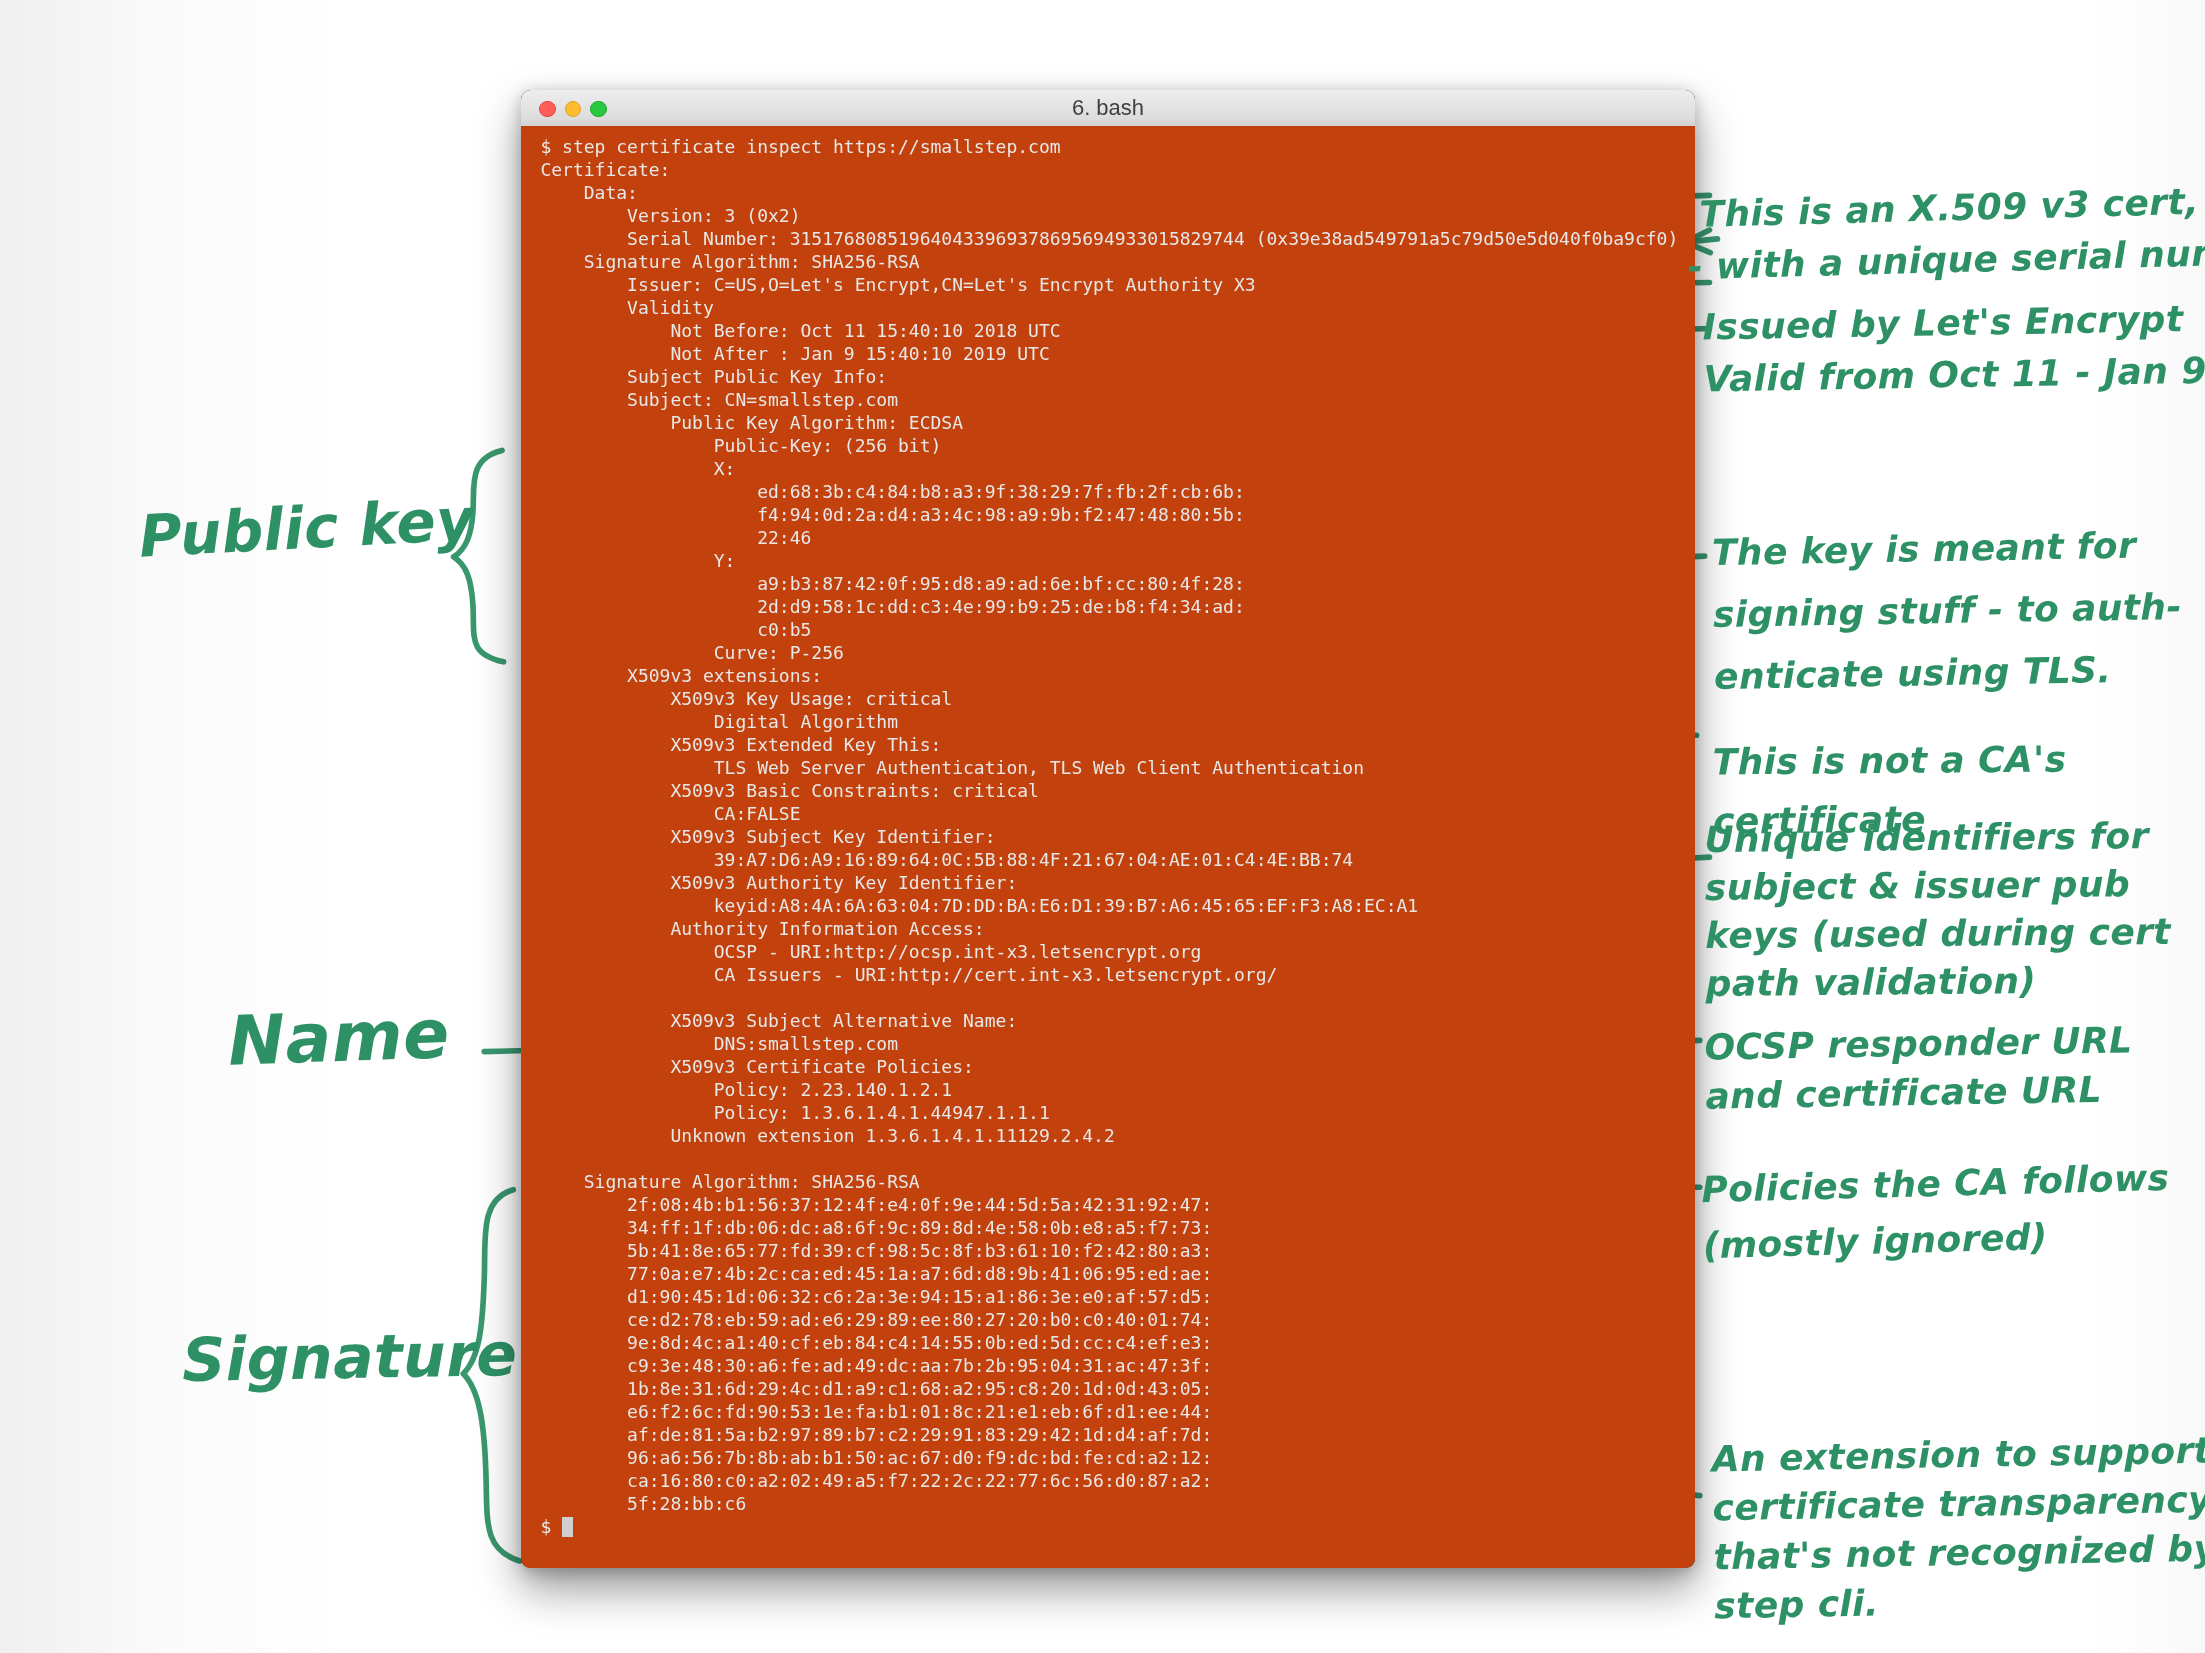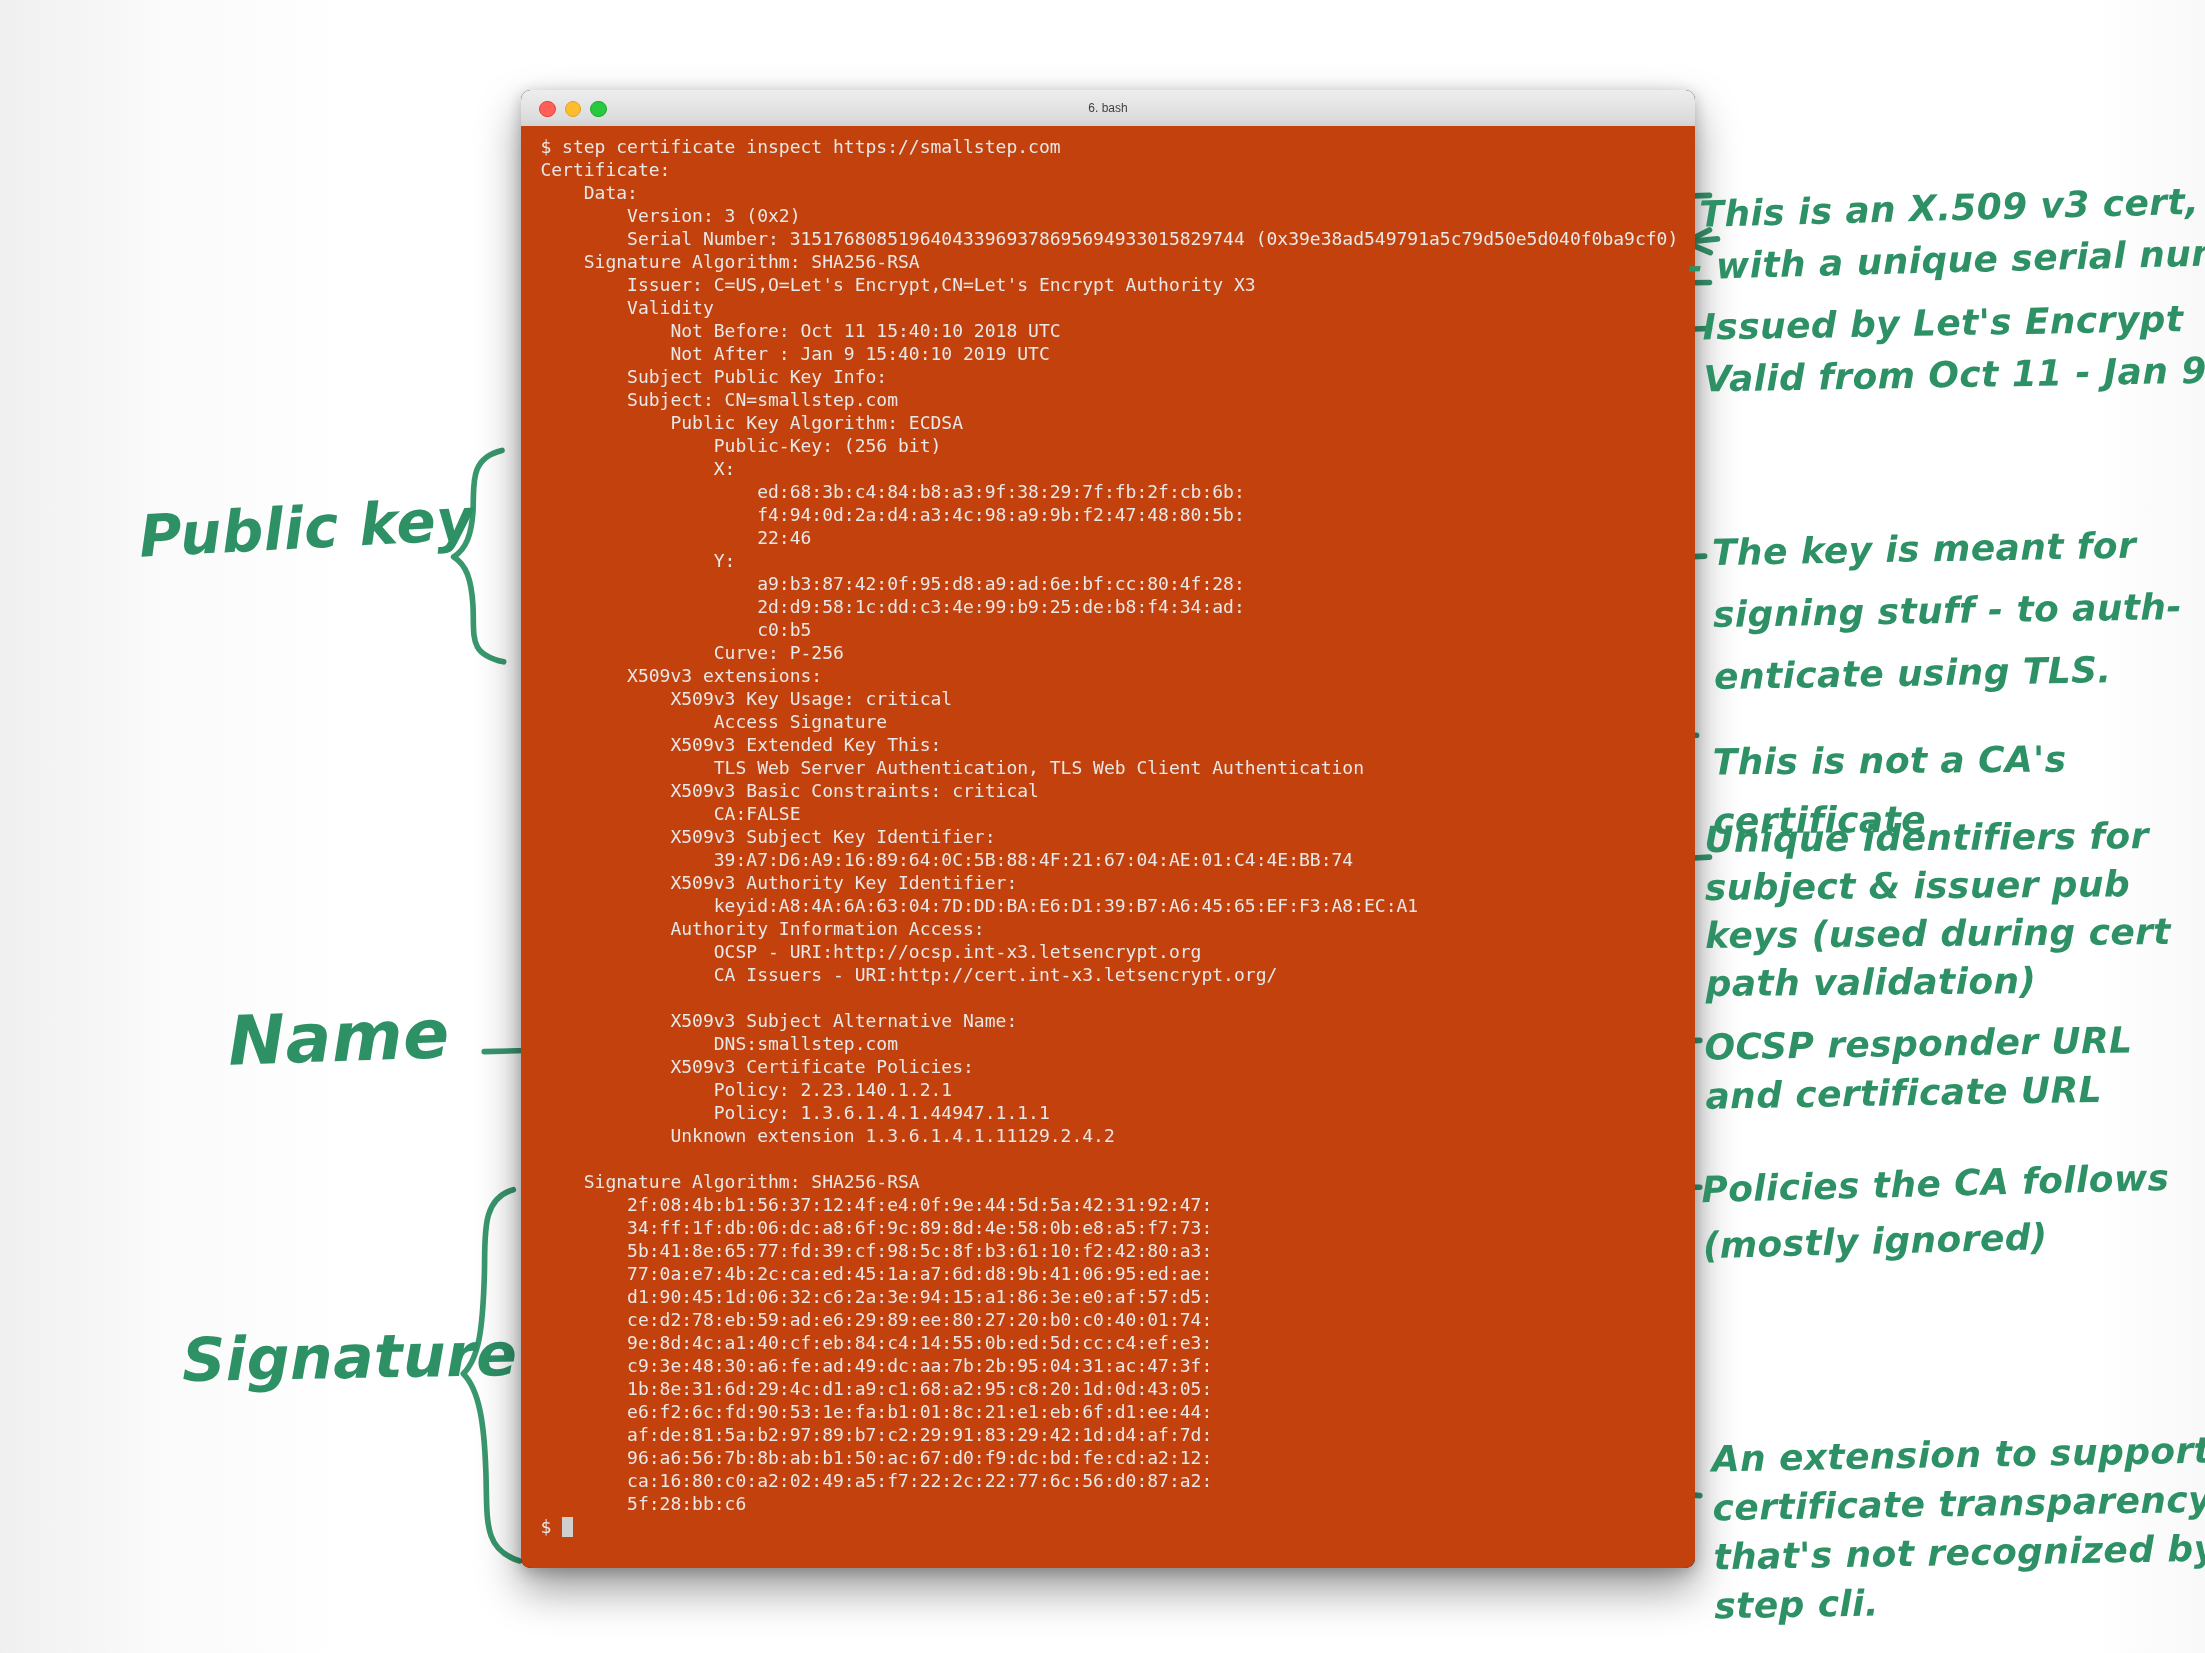--- a/index.html
+++ b/index.html
@@ -13,21 +13,21 @@
   
   .window{position:absolute;left:521px;top:90px;width:1174px;height:1478px;
     border-radius:9.7px;box-shadow:0 21px 44px rgba(0,0,0,.40),0 3.2px 14.5px rgba(0,0,0,.22);
     overflow:hidden;background:#050505;}
   .titlebar{position:relative;height:36px;
     background:linear-gradient(180deg,#eeeeee 0%,#dcdcdc 80%,#d2d2d2 100%);
     border-bottom:0.8px solid #a9a9a9;}
   .lights{position:absolute;left:18px;top:10.5px;display:flex;gap:9px;}
   .light{width:14.5px;height:14.5px;border-radius:50%;display:inline-block;}
   .title{position:absolute;left:0;right:0;top:0;height:36px;line-height:36px;
-    text-align:center;font-size:12px;color:#3f3f3f;font-family:"Liberation Sans",sans-serif;}
+    text-align:center;font-size:22px;color:#3f3f3f;font-family:"Liberation Sans",sans-serif;}
   .screen{position:absolute;left:0;top:36px;right:0;bottom:0;background:#c2410c;
     padding:9px 0 0 19.4px;box-sizing:border-box;}
   .tline{white-space:pre;font-family:"DejaVu Sans Mono",monospace;
     font-size:18px;line-height:23px;color:#e8e8e8;}
   .prompt-line{white-space:pre;font-family:"DejaVu Sans Mono",monospace;
     font-size:18px;line-height:23px;color:#e8e8e8;}
   .cursor{display:inline-block;width:11.3px;height:20px;background:#cfcfcf;
     vertical-align:text-bottom;margin-left:10.5px;}
 
   
@@ -124,21 +124,21 @@
           <div class="tline">                    ed:68:3b:c4:84:b8:a3:9f:38:29:7f:fb:2f:cb:6b:</div>
           <div class="tline">                    f4:94:0d:2a:d4:a3:4c:98:a9:9b:f2:47:48:80:5b:</div>
           <div class="tline">                    22:46</div>
           <div class="tline">                Y:</div>
           <div class="tline">                    a9:b3:87:42:0f:95:d8:a9:ad:6e:bf:cc:80:4f:28:</div>
           <div class="tline">                    2d:d9:58:1c:dd:c3:4e:99:b9:25:de:b8:f4:34:ad:</div>
           <div class="tline">                    c0:b5</div>
           <div class="tline">                Curve: P-256</div>
           <div class="tline">        X509v3 extensions:</div>
           <div class="tline">            X509v3 Key Usage: critical</div>
-          <div class="tline">                Access Signature</div>
+          <div class="tline">                Digital Algorithm</div>
           <div class="tline">            X509v3 Extended Key This:</div>
           <div class="tline">                TLS Web Server Authentication, TLS Web Client Authentication</div>
           <div class="tline">            X509v3 Basic Constraints: critical</div>
           <div class="tline">                CA:FALSE</div>
           <div class="tline">            X509v3 Subject Key Identifier:</div>
           <div class="tline">                39:A7:D6:A9:16:89:64:0C:5B:88:4F:21:67:04:AE:01:C4:4E:BB:74</div>
           <div class="tline">            X509v3 Authority Key Identifier:</div>
           <div class="tline">                keyid:A8:4A:6A:63:04:7D:DD:BA:E6:D1:39:B7:A6:45:65:EF:F3:A8:EC:A1</div>
           <div class="tline">            Authority Information Access:</div>
           <div class="tline">                OCSP - URI:http://ocsp.int-x3.letsencrypt.org</div>

